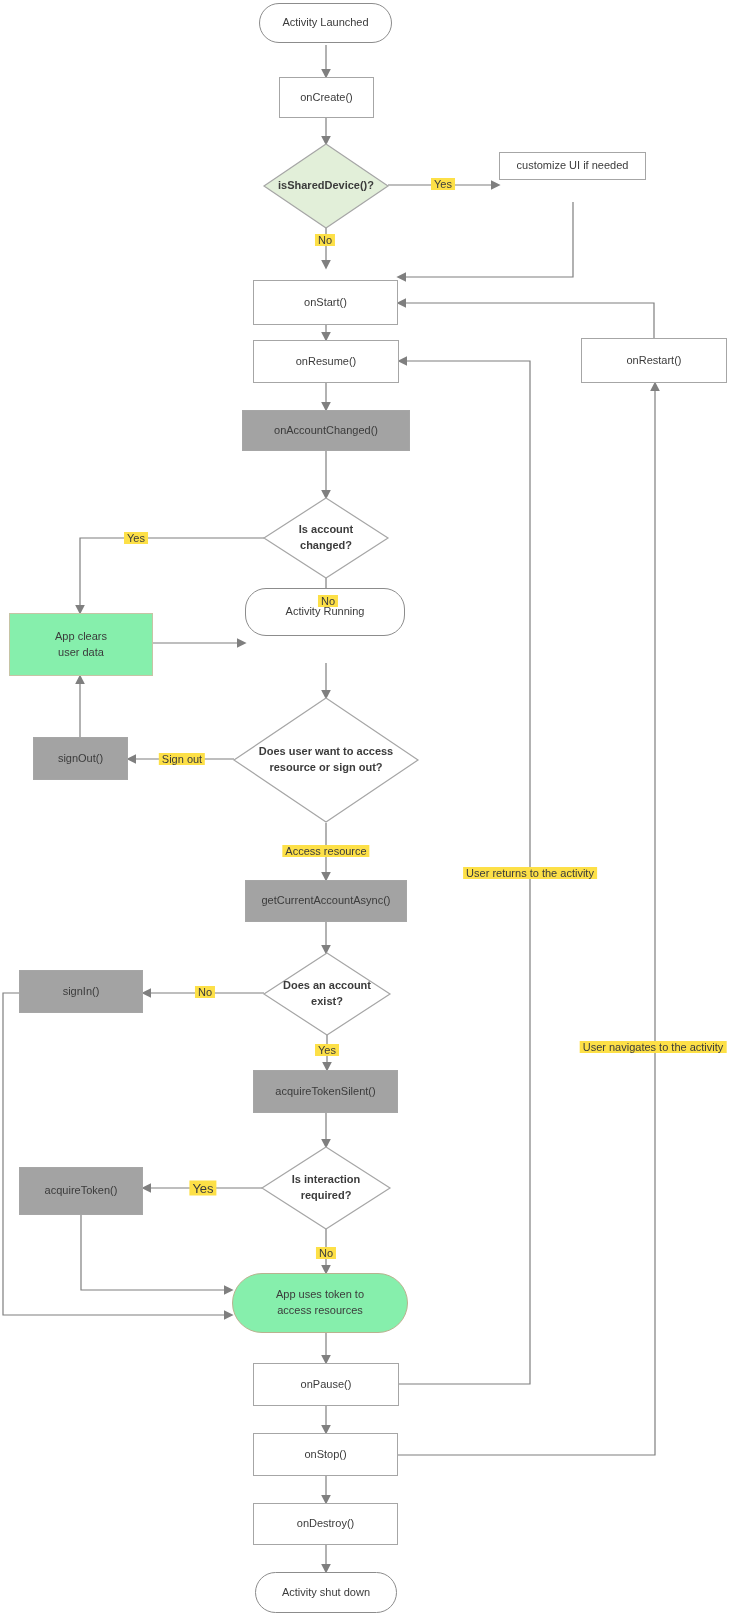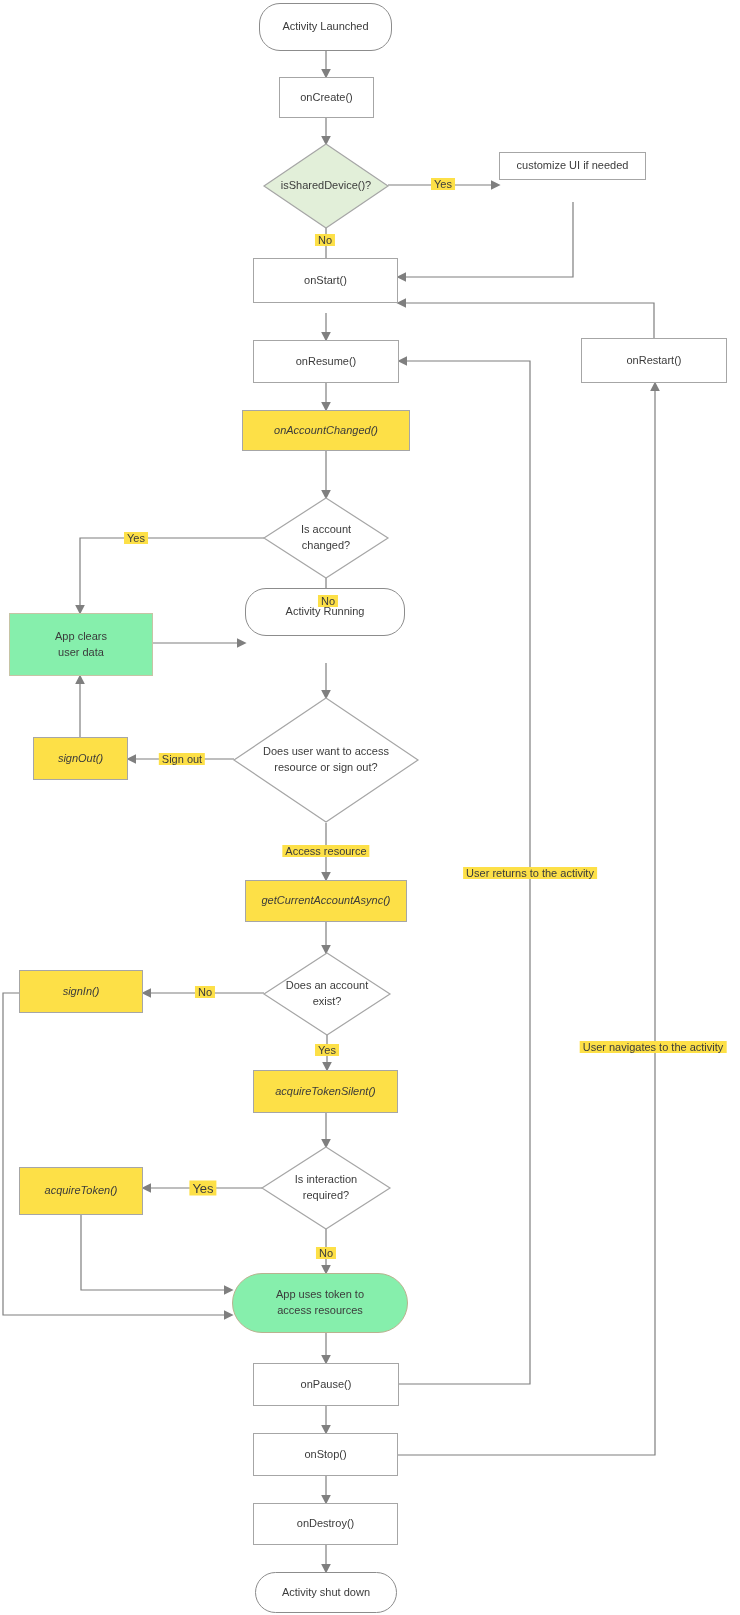--- a/index.html
+++ b/index.html
@@ -5,27 +5,27 @@
   * { box-sizing: border-box; }
   html, body { margin: 0; padding: 0; background: #ffffff; }
   body { font-family: "Liberation Sans", sans-serif; color: #3b3b3b; }
   .canvas { position: relative; width: 740px; height: 1615px; background: #ffffff; overflow: hidden; }
   svg.wires { position: absolute; left: 0; top: 0; }
   .node {
     position: absolute; display: flex; align-items: center; justify-content: center;
     text-align: center; font-size: 11px; line-height: 1.45; white-space: pre-line;
     background: #ffffff; border: 1px solid #a6a6a6;
   }
-  .node.green  { background: #fde047; font-style: italic; }
+  .node.green  { background: #a3a3a3; }
   .node.yellow { background: #86efac; border-color: #c6c4a5; }
   .node.stadium { border-radius: 21px; border-color: #8c8c8c; }
   .node.big-stadium { border-radius: 31px; border-color: #b9b28f; }
   .dlabel {
     position: absolute; transform: translate(-50%,-50%); text-align: center;
-    font-size: 11px; line-height: 1.45; white-space: pre-line;
+    font-size: 11px; line-height: 1.45; white-space: pre-line; font-weight: bold;
   }
   .elabel {
     position: absolute; transform: translate(-50%,-50%); font-size: 11px;
     background: #fde047; padding: 0 3px; white-space: nowrap;
   }
   .elabel.big { font-size: 13px; }
 </style>
 </head>
 <body>
 
@@ -71,24 +71,24 @@
     </g>
     <g stroke="#a6a6a6" stroke-width="1.2">
       <polygon points="326,144 388,186 326,228 264,186" fill="#e2efd9"></polygon>
       <polygon points="326,498 388,538 326,578 264,538" fill="#ffffff"></polygon>
       <polygon points="326,698 418,760 326,822 234,760" fill="#ffffff"></polygon>
       <polygon points="327,953 390,994 327,1035 264,994" fill="#ffffff"></polygon>
       <polygon points="326,1147 390,1188 326,1229 262,1188" fill="#ffffff"></polygon>
     </g>
   </svg>
 
-  <div class="node stadium" style="left:259px;top:3px;width:133px;height:48px">Activity Launched</div>
+  <div class="node stadium" style="left:259px;top:3px;width:133px;height:40px">Activity Launched</div>
   <div class="node" style="left:279px;top:77px;width:95px;height:41px">onCreate()</div>
   <div class="node" style="left:499px;top:152px;width:147px;height:28px">customize UI if needed</div>
-  <div class="node" style="left:253px;top:258px;width:145px;height:45px">onStart()</div>
+  <div class="node" style="left:253px;top:280px;width:145px;height:45px">onStart()</div>
   <div class="node" style="left:253px;top:340px;width:146px;height:43px">onResume()</div>
   <div class="node" style="left:581px;top:338px;width:146px;height:45px">onRestart()</div>
   <div class="node green" style="left:242px;top:410px;width:168px;height:41px">onAccountChanged()</div>
   <div class="node yellow" style="left:9px;top:613px;width:144px;height:63px">App clears
 user data</div>
   <div class="node stadium" style="left:245px;top:588px;width:160px;height:48px">Activity Running</div>
   <div class="node green" style="left:33px;top:737px;width:95px;height:43px">signOut()</div>
   <div class="node green" style="left:245px;top:880px;width:162px;height:42px">getCurrentAccountAsync()</div>
   <div class="node green" style="left:19px;top:970px;width:124px;height:43px">signIn()</div>
   <div class="node green" style="left:253px;top:1070px;width:145px;height:43px">acquireTokenSilent()</div>

